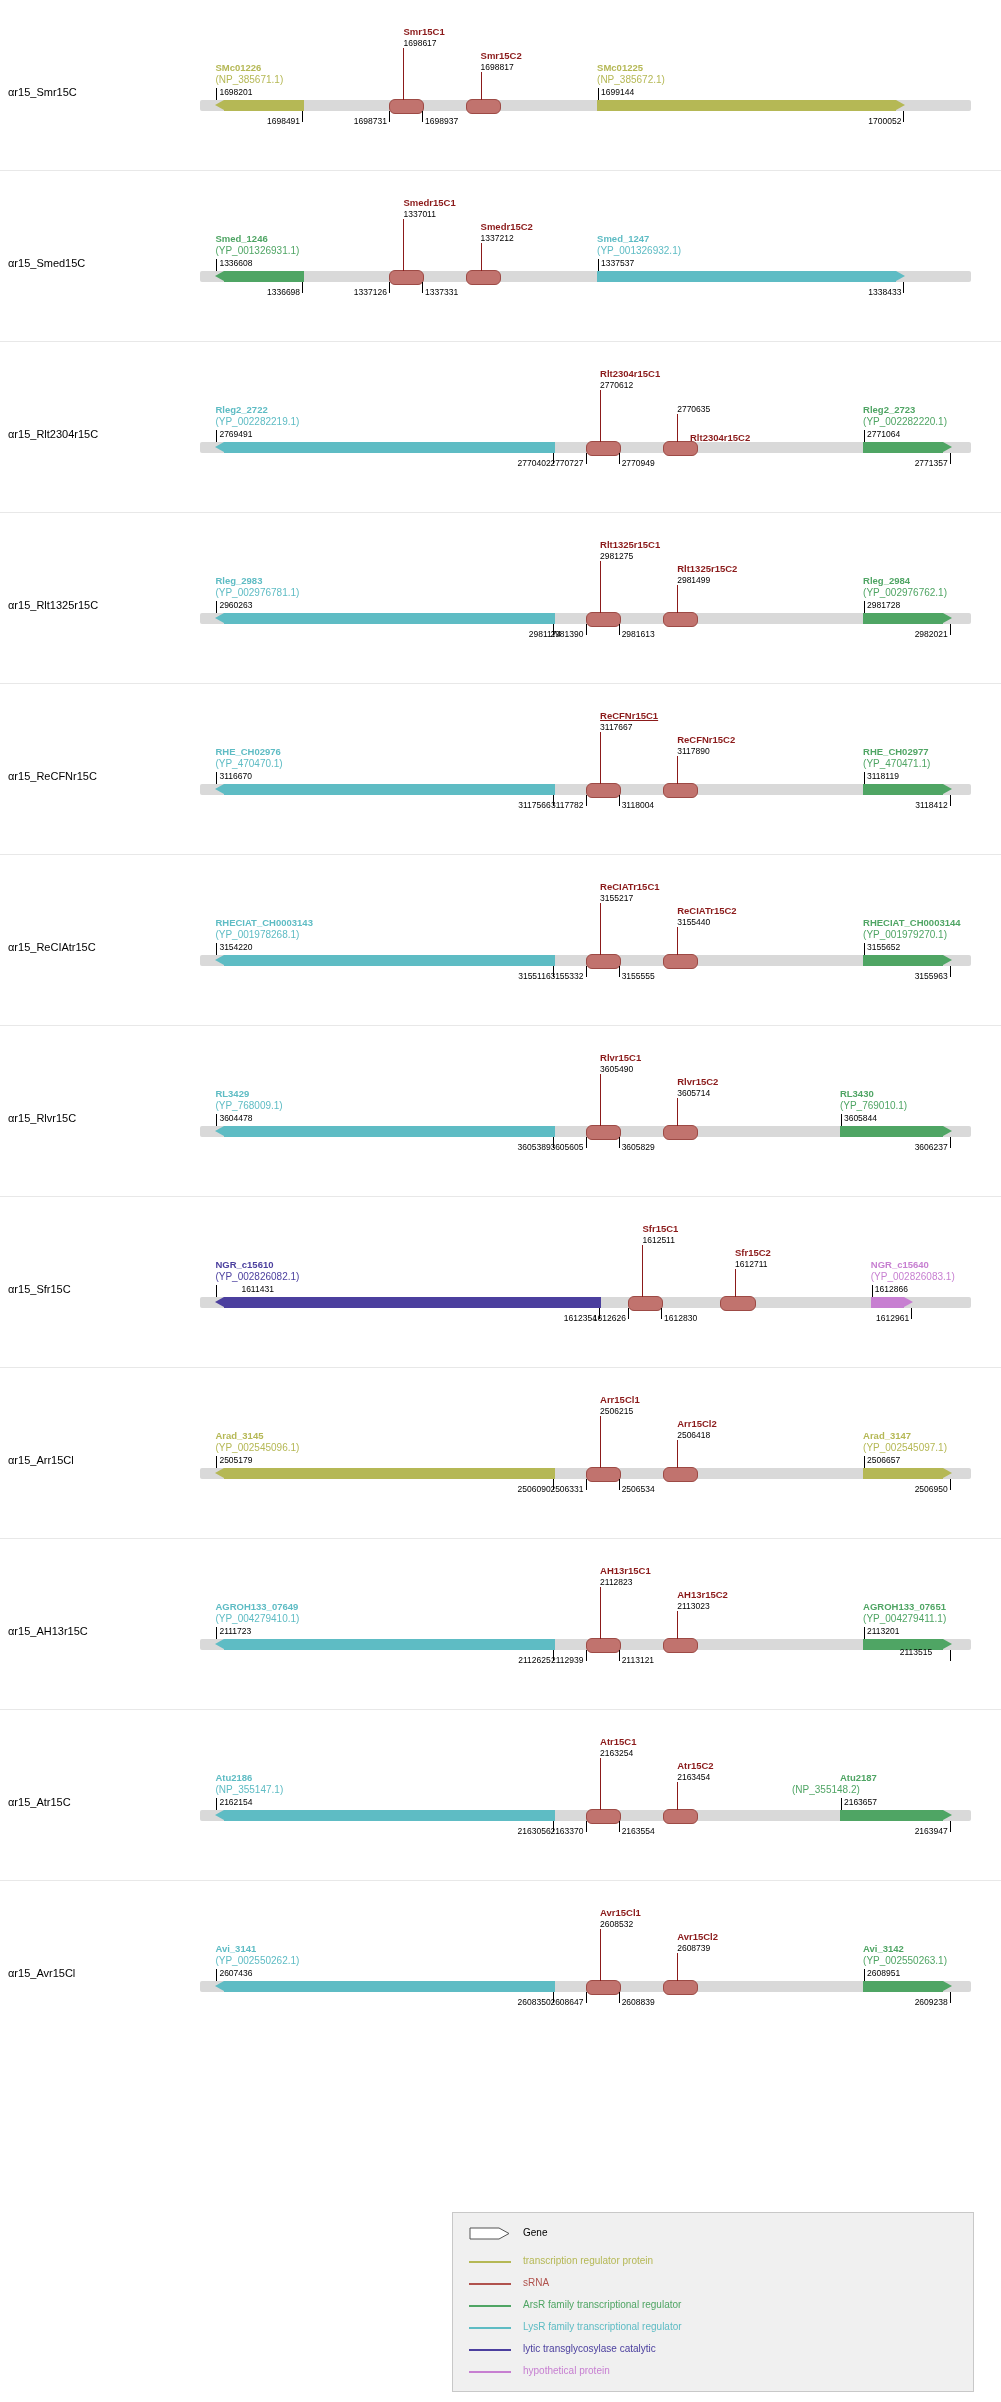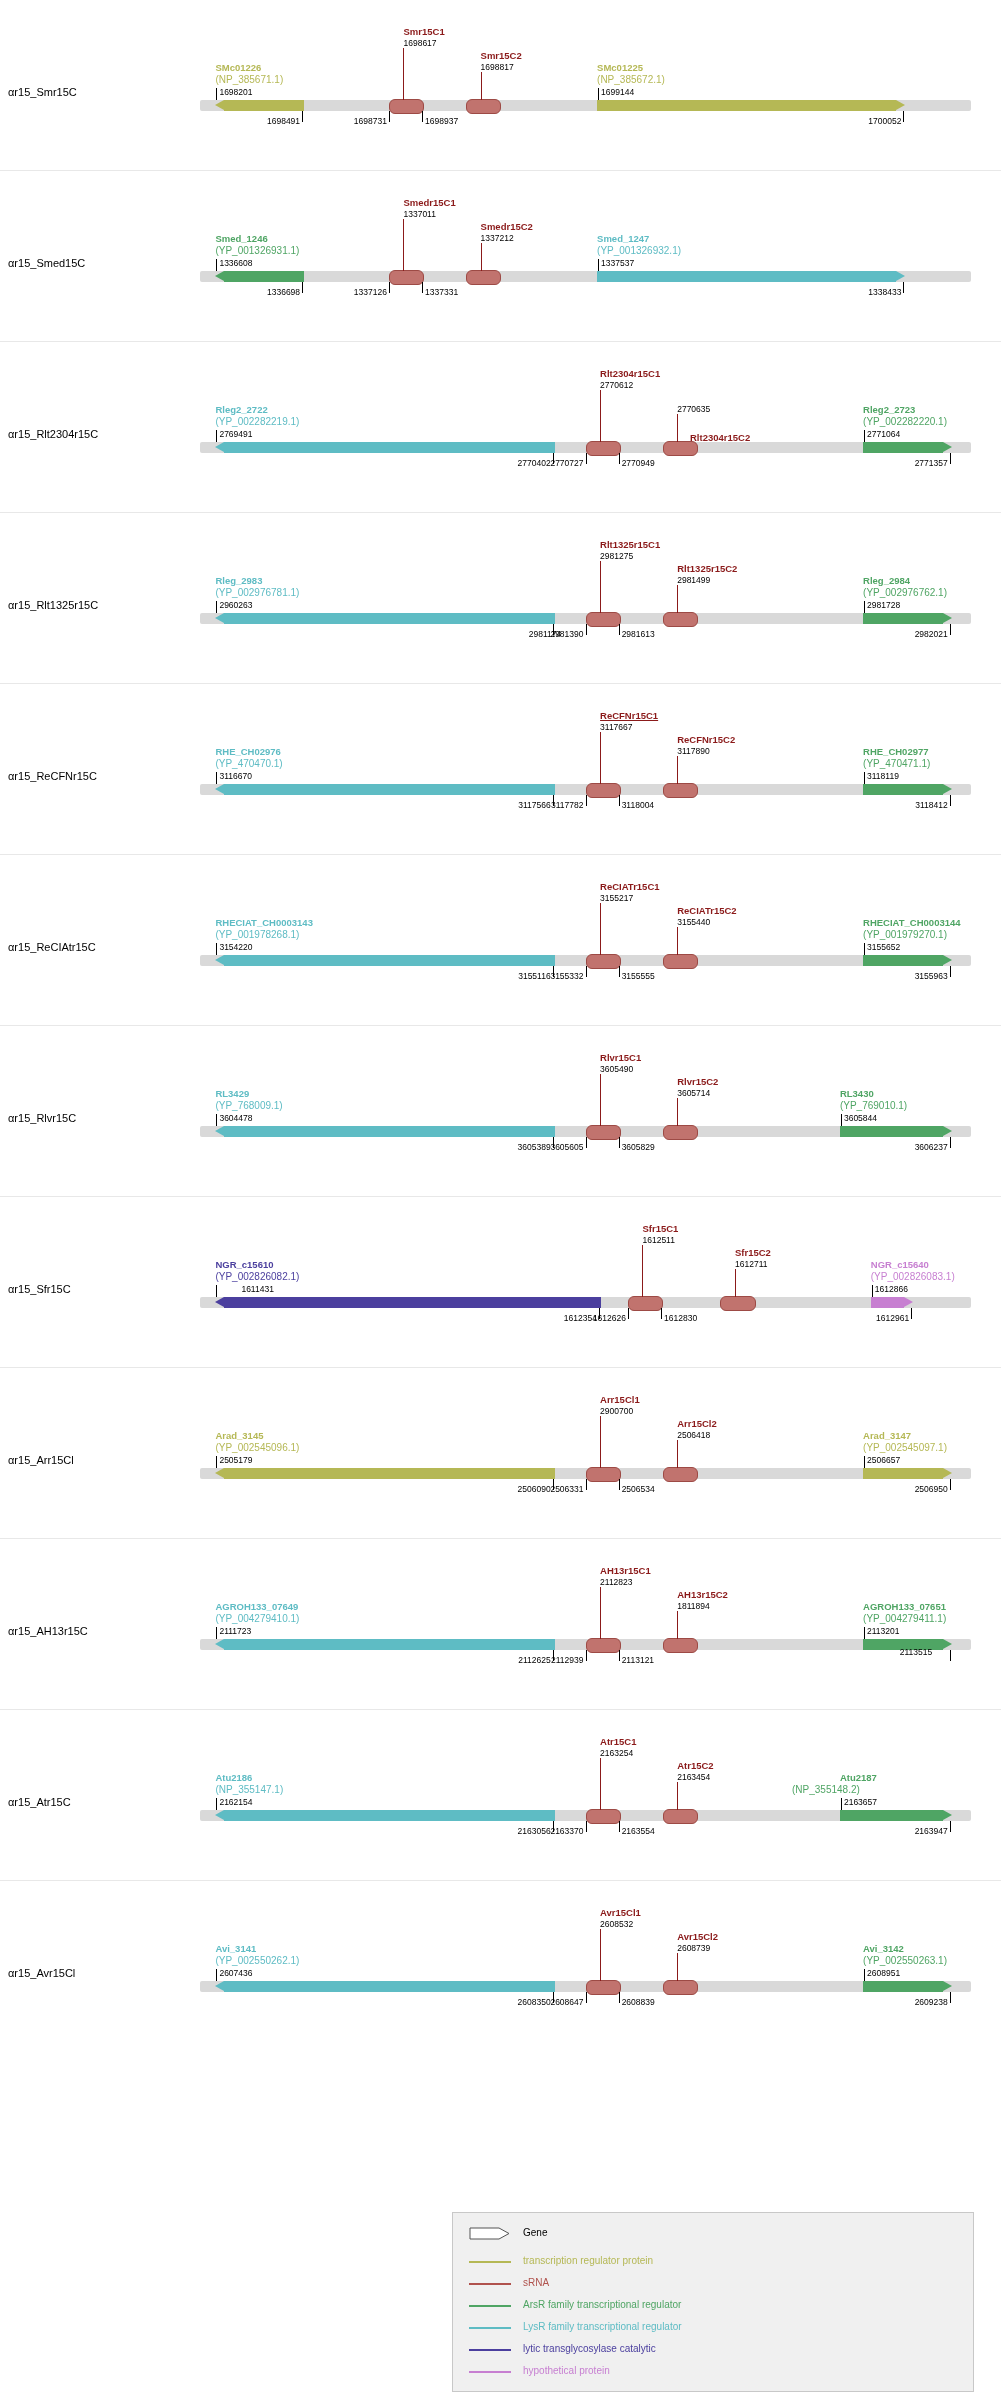--- a/index.html
+++ b/index.html
@@ -353,21 +353,21 @@
       <div class="tick" style="left: 216.42px; top: 88px; height: 12px;"></div>
       <div class="coord" style="left: 502.66px; top: 116px; text-align: right; width: 48px;">2506090</div>
       <div class="tick" style="left: 552.66px; top: 111px; height: 11px;"></div>
       <div class="glabel" style="color: rgb(181, 184, 85); left: 863.06px; top: 62px;">Arad_3147</div>
       <div class="gacc" style="color: rgb(181, 184, 85); left: 863.06px; top: 74px;">(YP_002545097.1)</div>
       <div class="coord" style="left: 867.06px; top: 87px;">2506657</div>
       <div class="tick" style="left: 864.06px; top: 88px; height: 12px;"></div>
       <div class="coord" style="left: 899.725px; top: 116px; text-align: right; width: 48px;">2506950</div>
       <div class="tick" style="left: 949.725px; top: 111px; height: 11px;"></div>
       <div class="snlabel" style="left: 600.076px; top: 26px;">Arr15Cl1</div>
-      <div class="coord" style="left: 600.076px; top: 38px;">2900700</div>
+      <div class="coord" style="left: 600.076px; top: 38px;">2506215</div>
       <div class="leader" style="left: 600.076px; top: 48px; height: 52px;"></div>
       <div class="coord" style="left: 537.5px; top: 116px; width: 46px; text-align: right;">2506331</div>
       <div class="tick" style="left: 585.5px; top: 111px; height: 11px;"></div>
       <div class="coord" style="left: 621.653px; top: 116px;">2506534</div>
       <div class="tick" style="left: 618.653px; top: 111px; height: 11px;"></div>
       <div class="snlabel" style="left: 677.177px; top: 50px;">Arr15Cl2</div>
       <div class="coord" style="left: 677.177px; top: 62px;">2506418</div>
       <div class="leader" style="left: 677.177px; top: 72px; height: 28px;"></div>
       <div class="coord" style="left: 698.753px; top: 132px;"></div>
     </div>
@@ -398,21 +398,21 @@
       <div class="coord" style="left: 899.725px; top: 108px; text-align: left; width: 48px;">2113515</div>
       <div class="tick" style="left: 949.725px; top: 111px; height: 11px;"></div>
       <div class="snlabel" style="left: 600.076px; top: 26px;">AH13r15C1</div>
       <div class="coord" style="left: 600.076px; top: 38px;">2112823</div>
       <div class="leader" style="left: 600.076px; top: 48px; height: 52px;"></div>
       <div class="coord" style="left: 537.5px; top: 116px; width: 46px; text-align: right;">2112939</div>
       <div class="tick" style="left: 585.5px; top: 111px; height: 11px;"></div>
       <div class="coord" style="left: 621.653px; top: 116px;">2113121</div>
       <div class="tick" style="left: 618.653px; top: 111px; height: 11px;"></div>
       <div class="snlabel" style="left: 677.177px; top: 50px;">AH13r15C2</div>
-      <div class="coord" style="left: 677.177px; top: 62px;">1811894</div>
+      <div class="coord" style="left: 677.177px; top: 62px;">2113023</div>
       <div class="leader" style="left: 677.177px; top: 72px; height: 28px;"></div>
       <div class="coord" style="left: 698.753px; top: 132px;"></div>
     </div>
     <div class="panel" style="height: 170px;">
       <div class="row-label">αr15_Atr15C</div>
       <div class="track">
         <div class="arrow rev" style="left: 15.42px; width: 339.24px;">
           <div class="body" style="background: rgb(94, 188, 196);"></div>
           <div class="tip" style="border-right: 9px solid rgb(94, 188, 196);"></div>
         </div>

